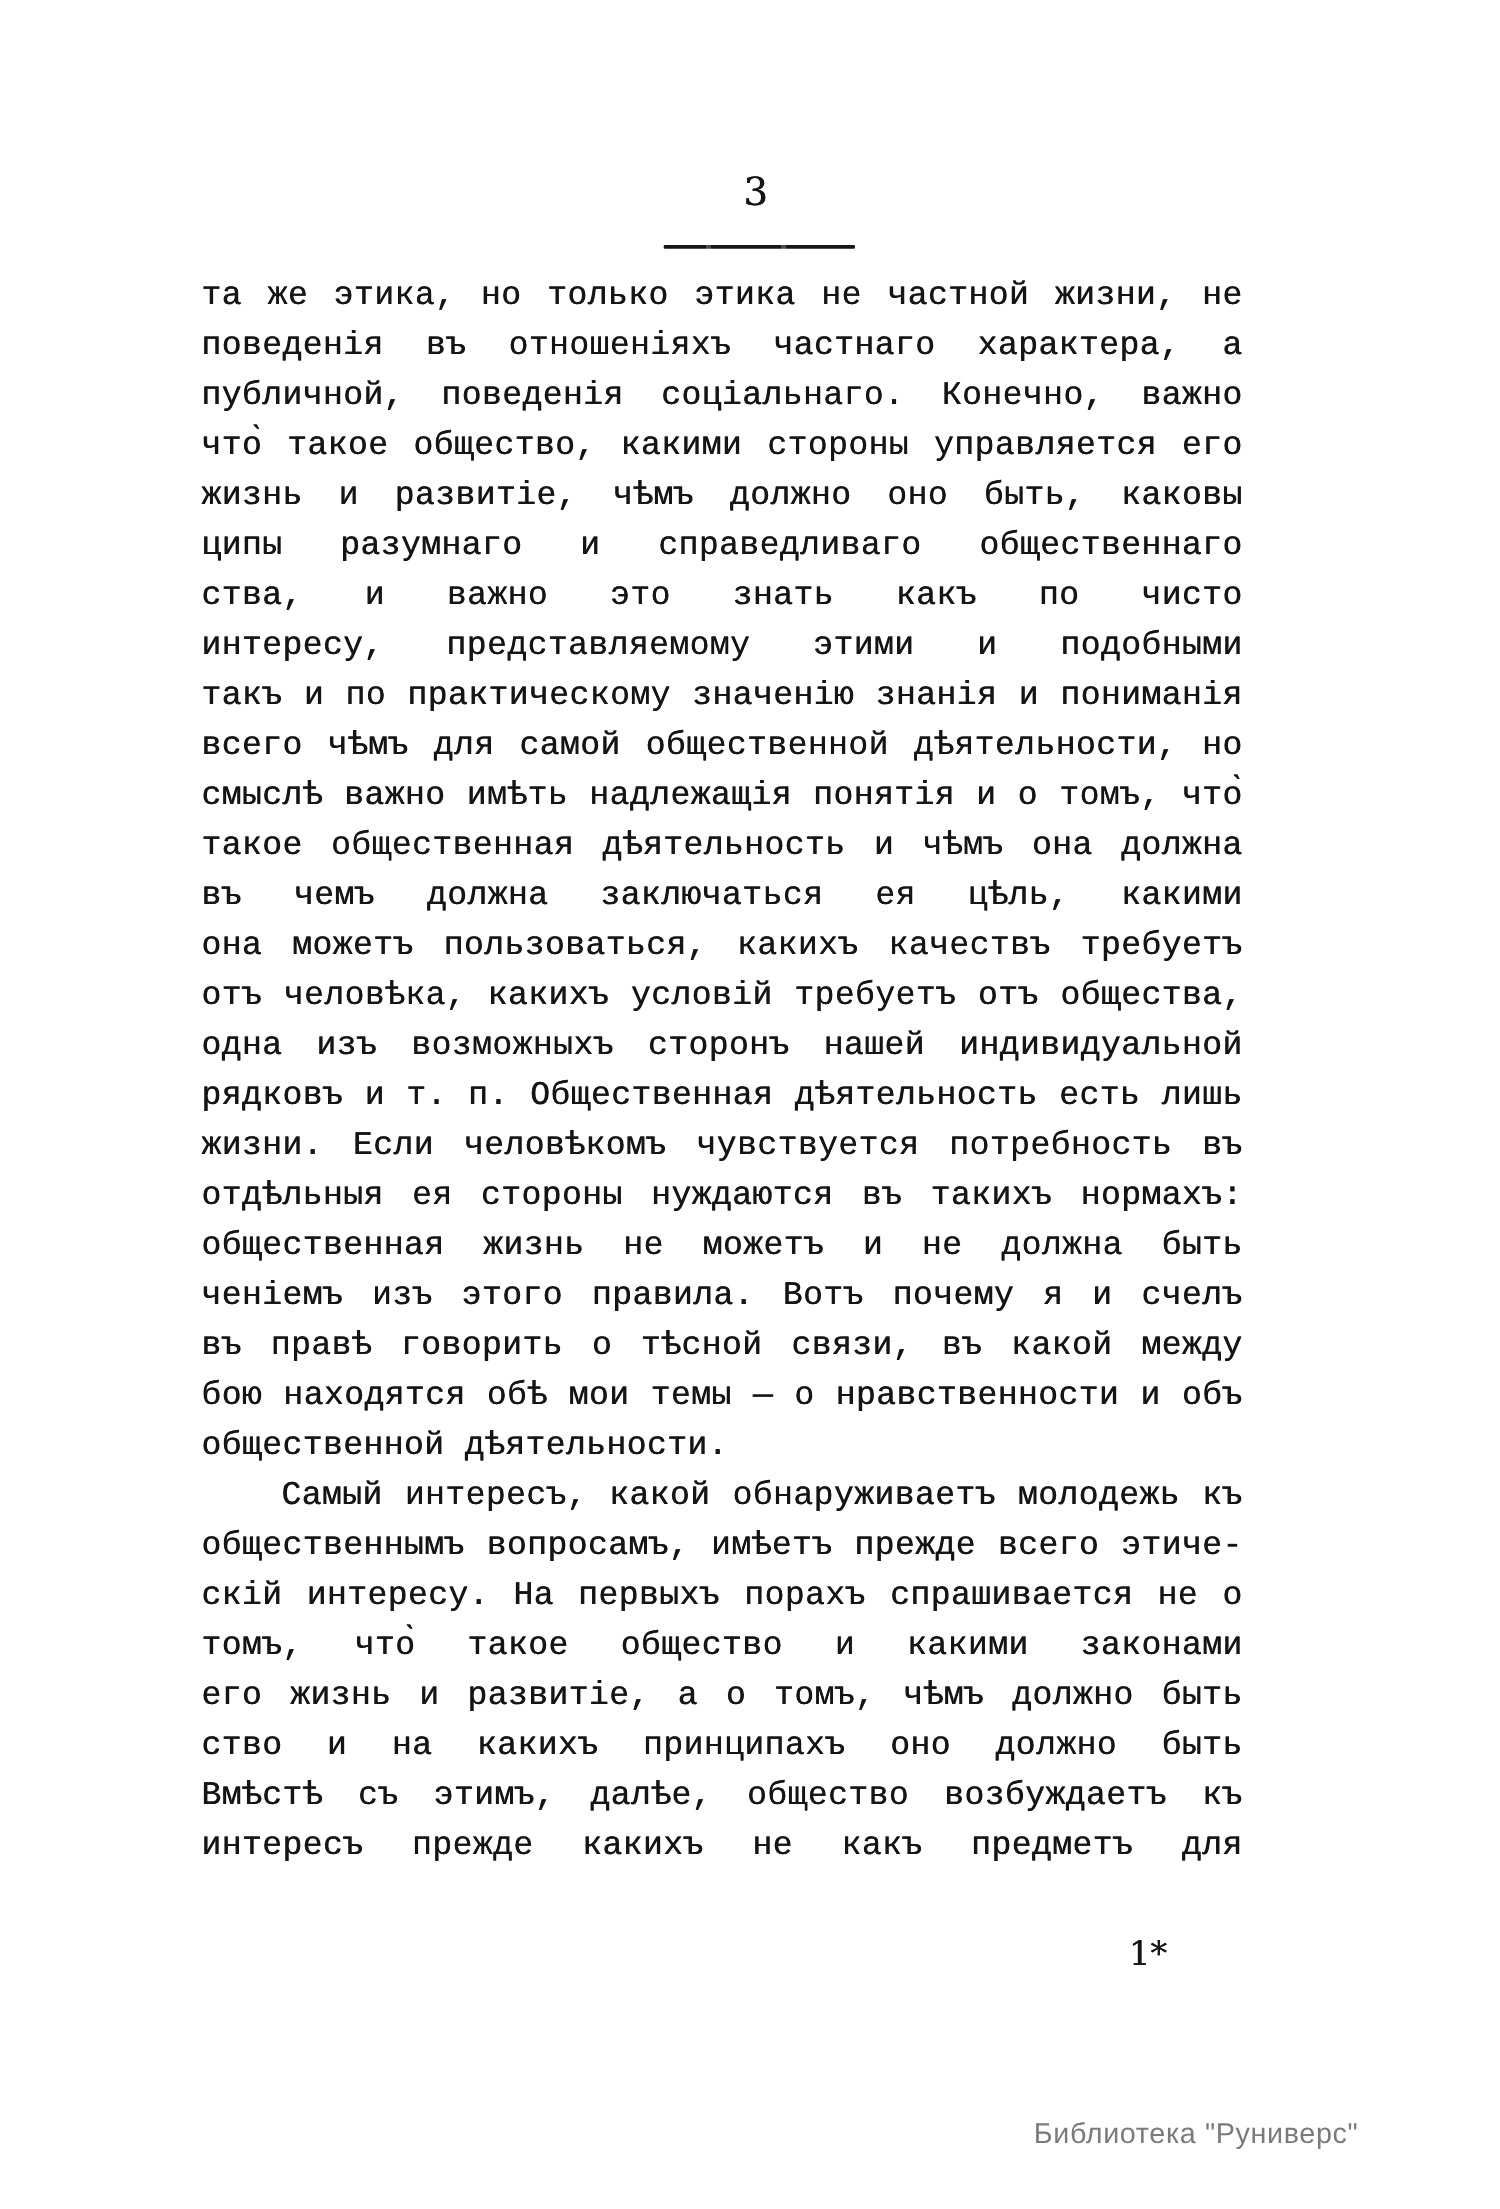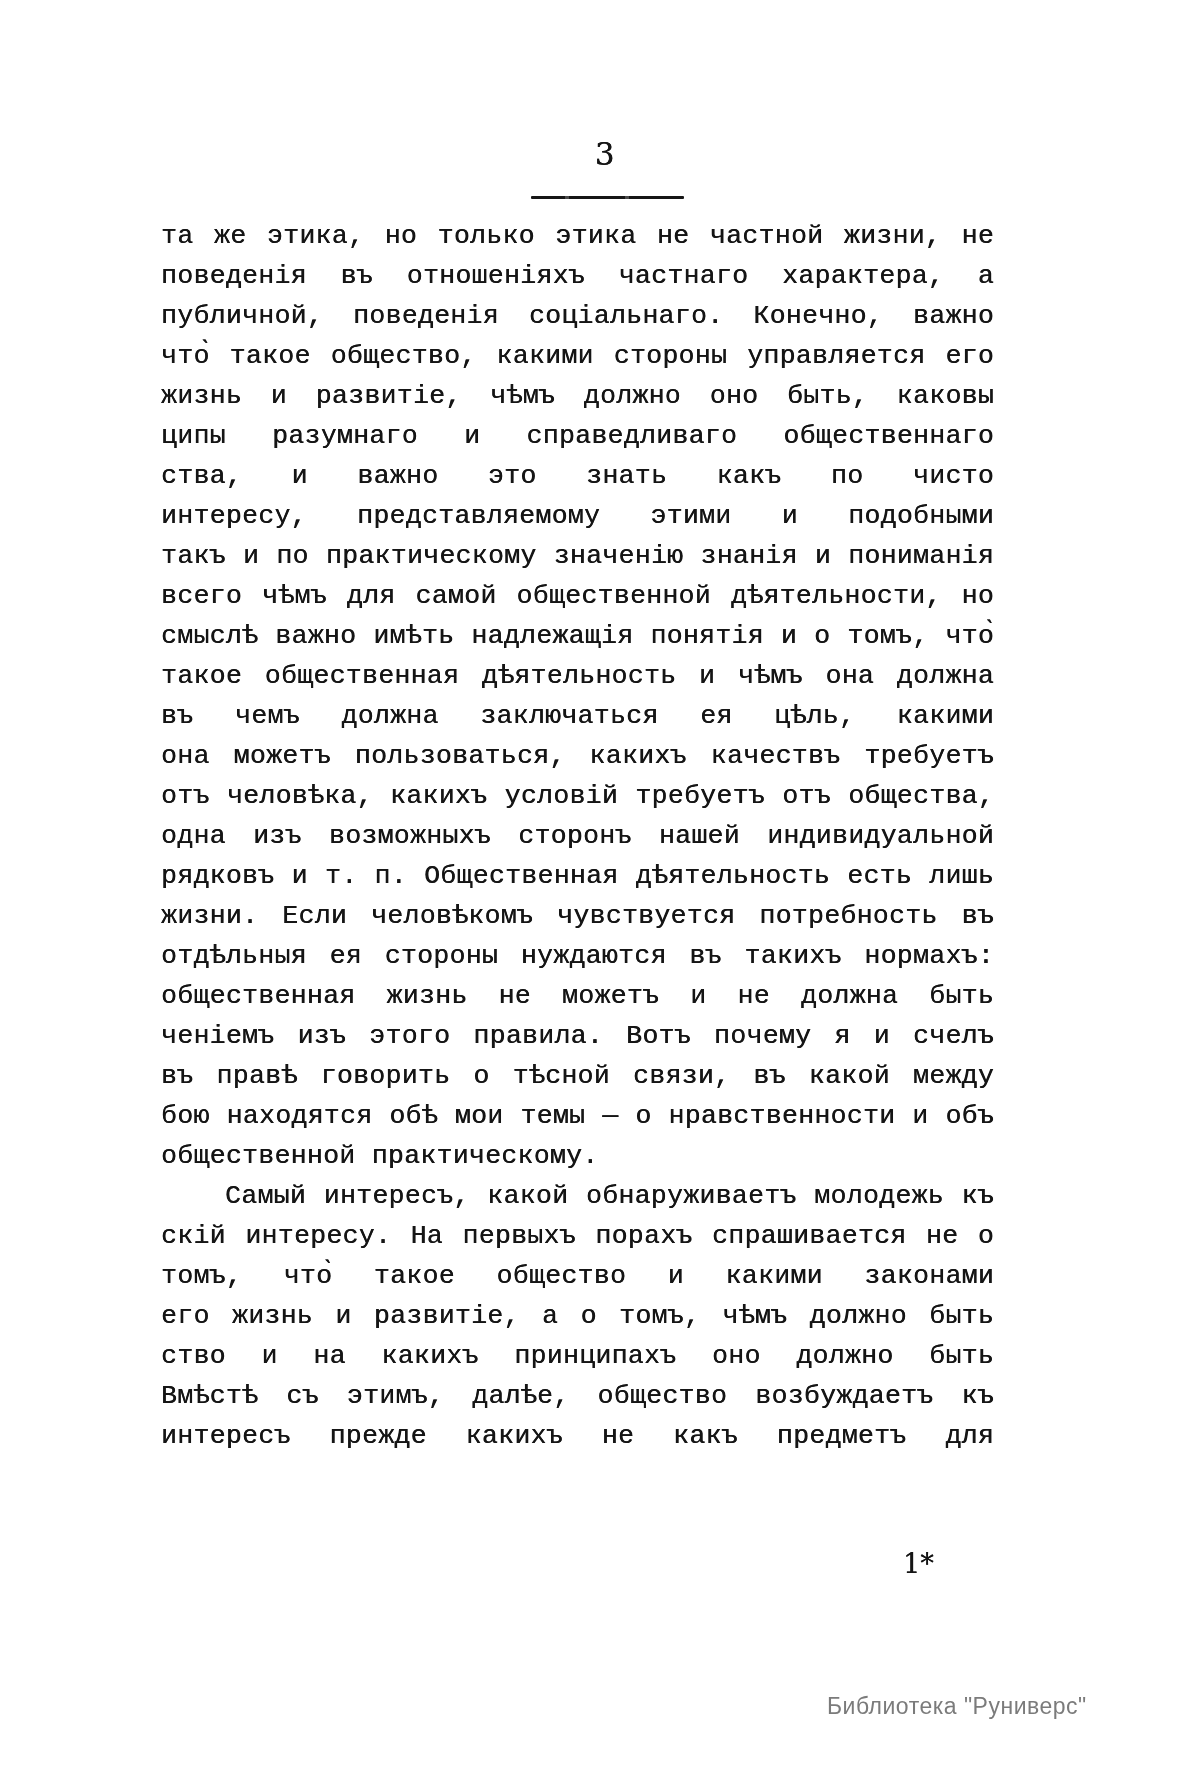--- a/index.html
+++ b/index.html
@@ -104,22 +104,23 @@
     <div class="line">она можетъ пользоваться, какихъ качествъ требуетъ она</div>
     <div class="line">отъ человѣка, какихъ условій требуетъ отъ общества, взя-</div>
     <div class="line">одна изъ возможныхъ сторонъ нашей индивидуальной</div>
     <div class="line">рядковъ и т. п. Общественная дѣятельность есть лишь</div>
     <div class="line">жизни. Если человѣкомъ чувствуется потребность въ уста-</div>
     <div class="line">отдѣльныя ея стороны нуждаются въ такихъ нормахъ:</div>
     <div class="line">общественная жизнь не можетъ и не должна быть исклю-</div>
     <div class="line">ченіемъ изъ этого правила. Вотъ почему я и счелъ себя</div>
     <div class="line">въ правѣ говорить о тѣсной связи, въ какой между со-</div>
     <div class="line">бою находятся обѣ мои темы — о нравственности и объ</div>
-    <div class="line para-end">общественной практическому.</div>
+    <div class="line para-end">общественной дѣятельности.</div>
     <div class="line indent">Самый интересъ, какой обнаруживаетъ молодежь къ</div>
+    <div class="line">общественнымъ вопросамъ, имѣетъ прежде всего этиче-</div>
     <div class="line">скій интересу. На первыхъ порахъ спрашивается не о</div>
     <div class="line">томъ, что̀ такое общество и какими законами управляется</div>
     <div class="line">его жизнь и развитіе, а о томъ, чѣмъ должно быть обще-</div>
     <div class="line">ство и на какихъ принципахъ оно должно быть построено.</div>
     <div class="line">Вмѣстѣ съ этимъ, далѣе, общество возбуждаетъ къ себѣ</div>
     <div class="line">интересъ прежде какихъ не какъ предметъ для теоретиче-</div>
   </div>
 
   <div class="footnote-mark">1*</div>
 

